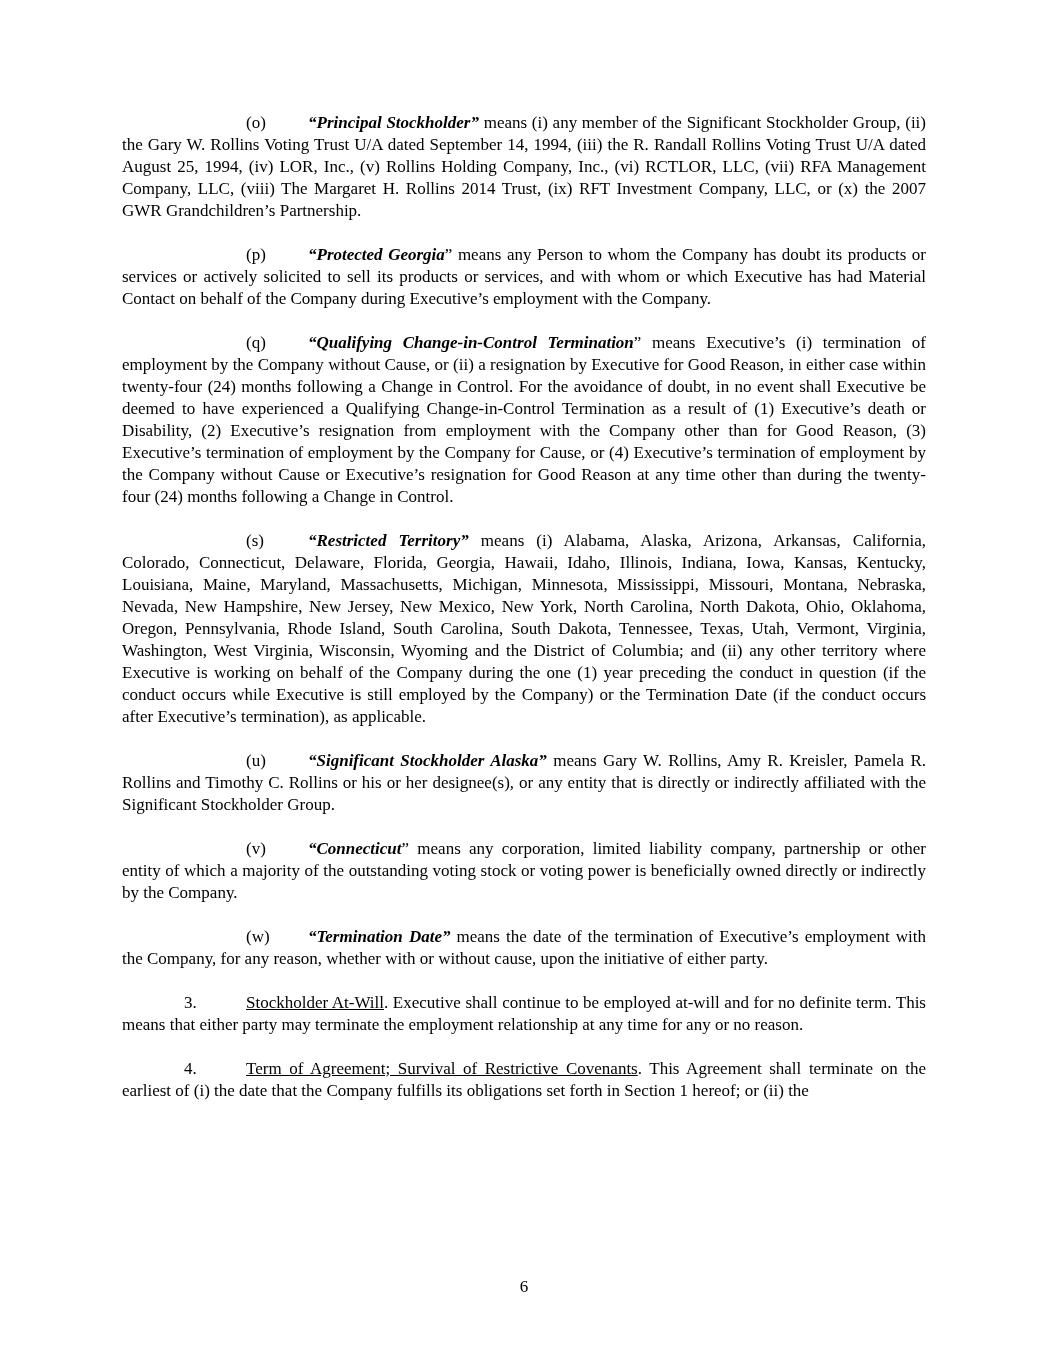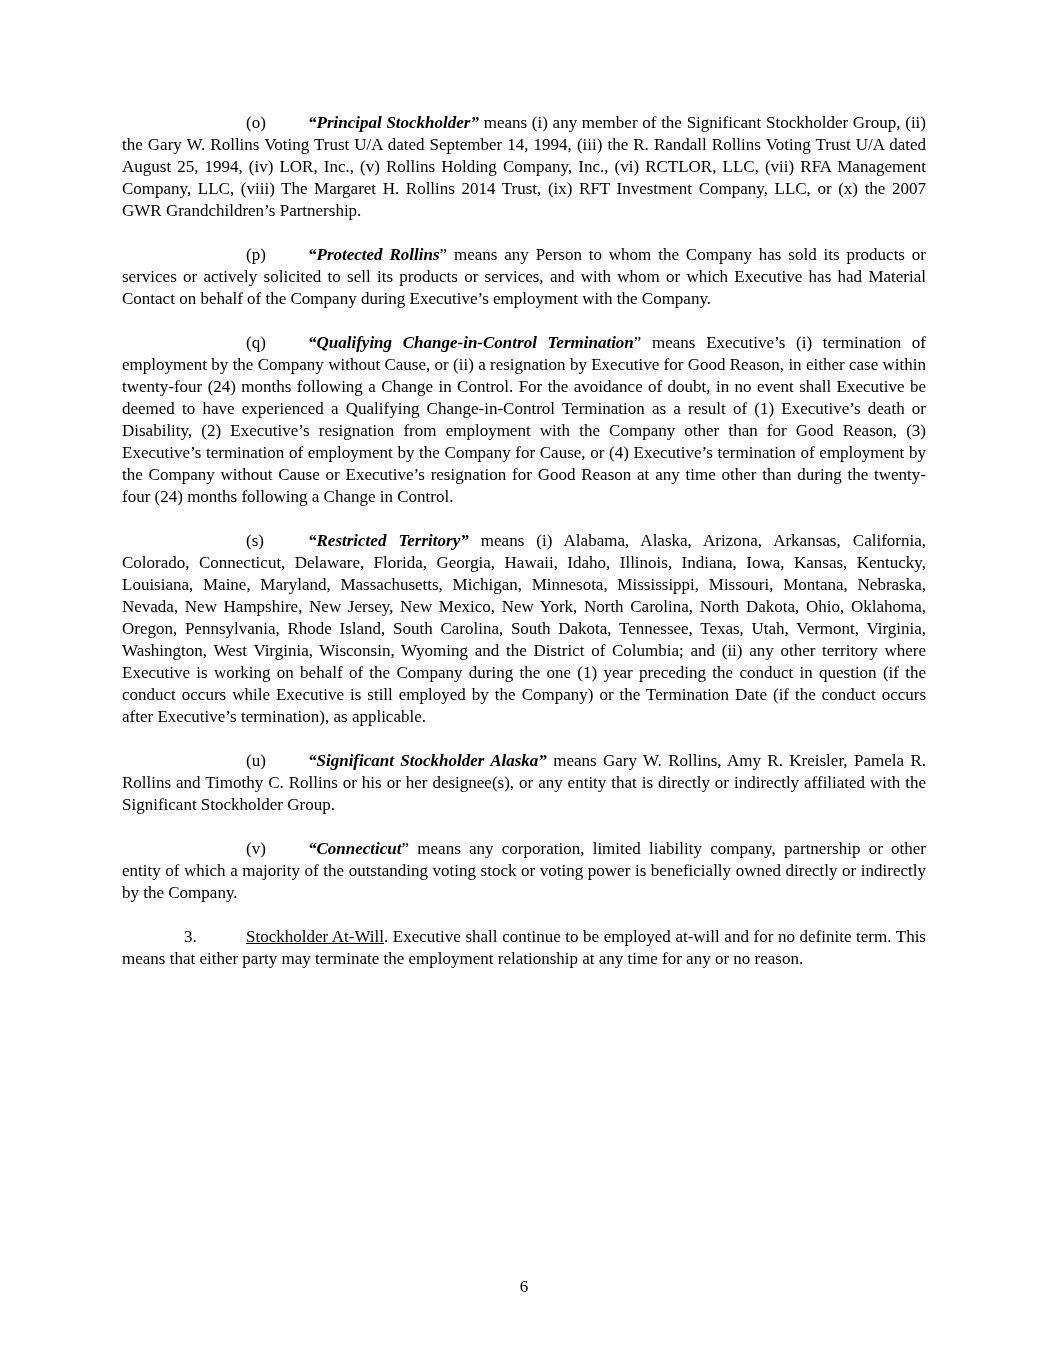--- a/index.html
+++ b/index.html
@@ -44,21 +44,23 @@
     font-size: 17px;
     color: #000000;
   }
 </style>
 </head>
 <body>
 
 <div class="page">
   <div>
       <p class="para def"><span class="label n">(o)</span><span class="bi">“Principal Stockholder”</span><span class="n"> means (i) any member of the Significant Stockholder Group, (ii) the Gary W. Rollins Voting Trust U/A dated September 14, 1994, (iii) the R. Randall Rollins Voting Trust U/A dated August 25, 1994, (iv) LOR, Inc., (v) Rollins Holding Company, Inc., (vi) RCTLOR, LLC, (vii) RFA Management Company, LLC, (viii) The Margaret H. Rollins 2014 Trust, (ix) RFT Investment Company, LLC, or (x) the 2007 GWR Grandchildren’s Partnership.</span></p>
-      <p class="para def"><span class="label n">(p)</span><span class="bi">“Protected Rollins</span><span class="n">” means any Person to whom the Company has sold its products or services or actively solicited to sell its products or services, and with whom or which Executive has had Material Contact on behalf of the Company during Executive’s employment with the Company.</span></p>
+      <p class="para def"><span class="label n">(p)</span><span class="bi">“Protected Georgia</span><span class="n">” means any Person to whom the Company has doubt its products or services or actively solicited to sell its products or services, and with whom or which Executive has had Material Contact on behalf of the Company during Executive’s employment with the Company.</span></p>
       <p class="para def"><span class="label n">(q)</span><span class="bi">“Qualifying Change-in-Control Termination</span><span class="n">” means Executive’s (i) termination of employment by the Company without Cause, or (ii) a resignation by Executive for Good Reason, in either case within twenty-four (24) months following a Change in Control. For the avoidance of doubt, in no event shall Executive be deemed to have experienced a Qualifying Change-in-Control Termination as a result of (1) Executive’s death or Disability, (2) Executive’s resignation from employment with the Company other than for Good Reason, (3) Executive’s termination of employment by the Company for Cause, or (4) Executive’s termination of employment by the Company without Cause or Executive’s resignation for Good Reason at any time other than during the twenty-four (24) months following a Change in Control.</span></p>
       <p class="para def"><span class="label n">(s)</span><span class="bi">“Restricted Territory”</span><span class="n"> means (i) Alabama, Alaska, Arizona, Arkansas, California, Colorado, Connecticut, Delaware, Florida, Georgia, Hawaii, Idaho, Illinois, Indiana, Iowa, Kansas, Kentucky, Louisiana, Maine, Maryland, Massachusetts, Michigan, Minnesota, Mississippi, Missouri, Montana, Nebraska, Nevada, New Hampshire, New Jersey, New Mexico, New York, North Carolina, North Dakota, Ohio, Oklahoma, Oregon, Pennsylvania, Rhode Island, South Carolina, South Dakota, Tennessee, Texas, Utah, Vermont, Virginia, Washington, West Virginia, Wisconsin, Wyoming and the District of Columbia; and (ii) any other territory where Executive is working on behalf of the Company during the one (1) year preceding the conduct in question (if the conduct occurs while Executive is still employed by the Company) or the Termination Date (if the conduct occurs after Executive’s termination), as applicable.</span></p>
       <p class="para def"><span class="label n">(u)</span><span class="bi">“Significant Stockholder Alaska”</span><span class="n"> means Gary W. Rollins, Amy R. Kreisler, Pamela R. Rollins and Timothy C. Rollins or his or her designee(s), or any entity that is directly or indirectly affiliated with the Significant Stockholder Group.</span></p>
       <p class="para def"><span class="label n">(v)</span><span class="bi">“Connecticut</span><span class="n">” means any corporation, limited liability company, partnership or other entity of which a majority of the outstanding voting stock or voting power is beneficially owned directly or indirectly by the Company.</span></p>
+      <p class="para def"><span class="label n">(w)</span><span class="bi">“Termination Date”</span><span class="n"> means the date of the termination of Executive’s employment with the Company, for any reason, whether with or without cause, upon the initiative of either party.</span></p>
       <p class="para sec"><span class="label n">3.</span><span class="u">Stockholder At-Will</span><span class="n">. Executive shall continue to be employed at-will and for no definite term. This means that either party may terminate the employment relationship at any time for any or no reason.</span></p>
+      <p class="para sec"><span class="label n">4.</span><span class="u">Term of Agreement; Survival of Restrictive Covenants</span><span class="n">. This Agreement shall terminate on the earliest of (i) the date that the Company fulfills its obligations set forth in Section 1 hereof; or (ii) the</span></p>
     </div>
   <div class="footer">6</div>
 </div>
 
 </body></html>

